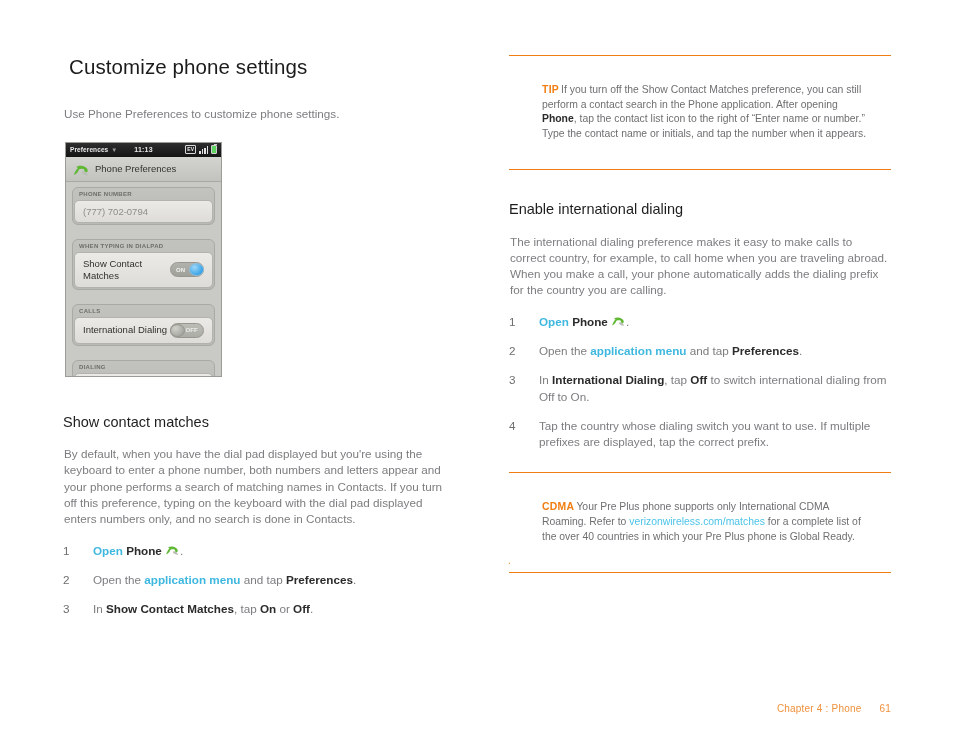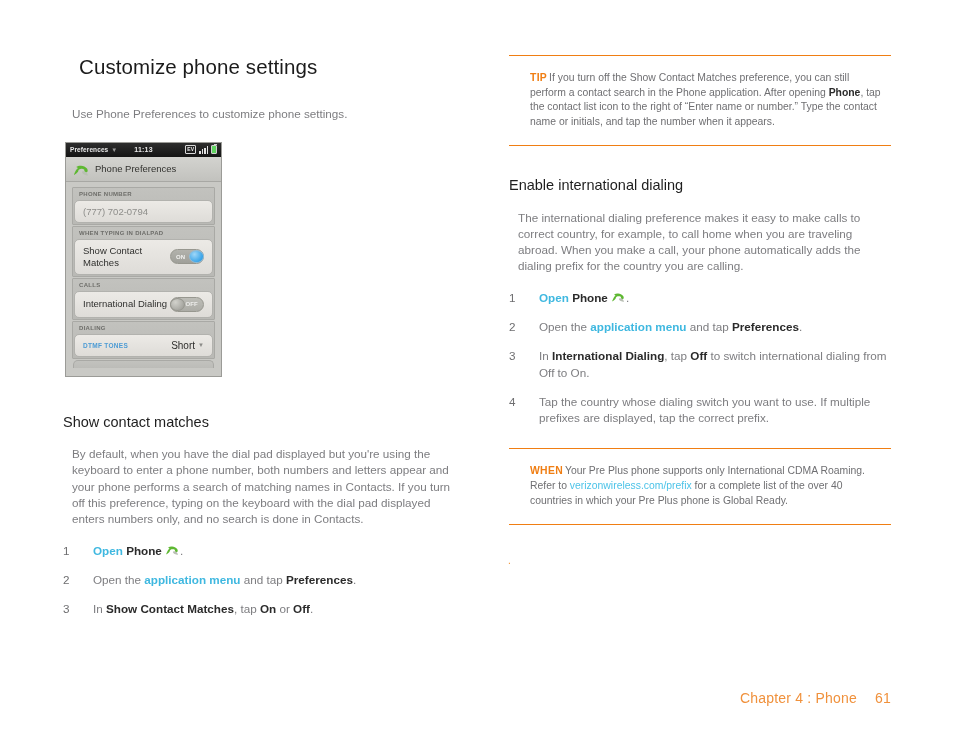--- a/index.html
+++ b/index.html
@@ -28,35 +28,35 @@
     left: 509px; top: 55px;
     width: 382px;
   }
 
   
   h1.page-title {
     font-size: 20.5px;
     font-weight: 400;
     color: #1b1b1b;
     letter-spacing: 0.1px;
-    margin: 0 0 26px 16px;
+    margin: 0 0 26px 6px;
     line-height: 1.2;
   }
   h2.section-title {
     font-size: 14.5px;
     font-weight: 400;
     color: #1e1e1e;
     margin: 0 0 15px 0;
     line-height: 1.25;
   }
   p.body {
     font-size: 11.7px;
     line-height: 16.3px;
     color: #7d7d80;
-    margin: 0 0 15px 9px;
+    margin: 0 0 15px 1px;
   }
   p.body.lead { margin-bottom: 20px; }
 
   
   .steps { margin: 0; padding: 0; }
   .step {
     display: flex;
     font-size: 11.7px;
     line-height: 16.3px;
     color: #7d7d80;
@@ -84,21 +84,21 @@
 
   
   .callout {
     border-top: 1.6px solid #f07e13;
     border-bottom: 1.6px solid #f07e13;
     padding: 11px 2px 12px 17px;
     margin: 0 0 30px 0;
   }
   .callout.note { margin: 22px 0 0 0; padding-left: 17px; }
   .callout p {
-    margin: 4px;
+    margin: 16px;
     font-size: 10.4px;
     line-height: 14.6px;
     color: #6f6f72;
   }
   .callout .kw {
     color: #f07e13;
     font-weight: bold;
     letter-spacing: 0.3px;
   }
   .callout .kw + span { padding-left: 2px; }
@@ -107,22 +107,22 @@
     position: absolute;
     left: 508px; top: 556px;
     color: #f0912e;
     font-size: 10px;
     line-height: 1;
   }
 
   
   .footer {
     position: absolute;
-    right: 63px; bottom: 32px;
-    font-size: 14px;
+    right: 63px; bottom: 24px;
+    font-size: 10px;
     color: #f0913c;
     letter-spacing: 0.2px;
     white-space: nowrap;
   }
   .footer .pg { padding-left: 18px; }
 
   
   .phone-shot {
     position: relative;
     width: 157px;
@@ -216,22 +216,22 @@
 
   
   .ps-body {
     padding: 5px 6px 0 6px;
     background: #c9c9c5;
     height: 196px;
   }
   .ps-group {
     background: linear-gradient(#c2c2be, #b9b9b5);
     border: 1px solid #a9a9a5;
-    border-radius: 1px;
-    margin-bottom: 1px;
+    border-radius: 6px;
+    margin-bottom: 14px;
     overflow: hidden;
   }
   .ps-group-label {
     font-size: 6px;
     font-weight: bold;
     color: #6d6d69;
     letter-spacing: 0.3px;
     padding: 3px 0 3px 6px;
     text-transform: uppercase;
   }
@@ -463,21 +463,21 @@
       </div>
 
       <div class="step">
         <span class="num">4</span>
         <span class="txt">Tap the country whose dialing switch you want to use. If multiple prefixes are displayed, tap the correct prefix.</span>
       </div>
 
     </div>
 
     <div class="callout note">
-      <p><span class="kw">WHEN</span><span>Your Pre Plus phone supports only International CDMA Roaming. Refer to </span><span class="lnk-note">verizonwireless.com/prefix</span><span> for a complete list of the over 40 countries in which your Pre Plus phone is Global Ready.</span></p>
+      <p><span class="kw">CDMA</span><span>Your Pre Plus phone supports only International CDMA Roaming. Refer to </span><span class="lnk-note">verizonwireless.com/matches</span><span> for a complete list of the over 40 countries in which your Pre Plus phone is Global Ready.</span></p>
     </div>
 
   </div>
 
   <span class="orphan-dot">.</span>
 
   <div class="footer">
     <span>Chapter 4 : Phone</span><span class="pg">61</span>
   </div>
 

